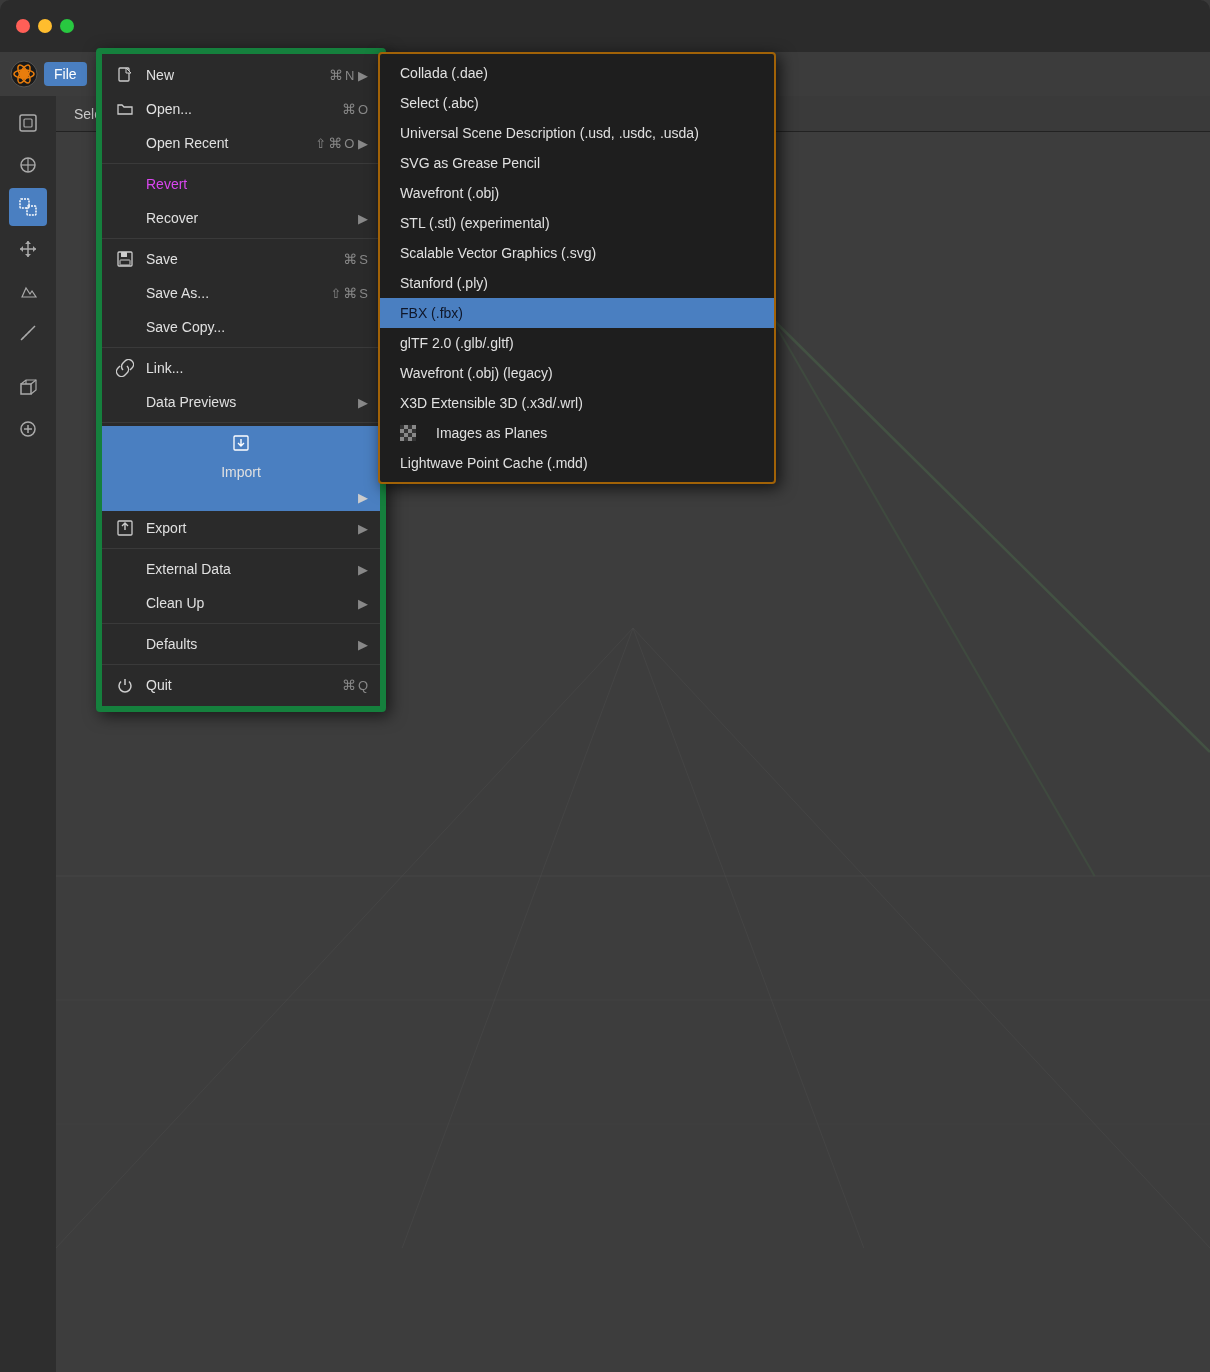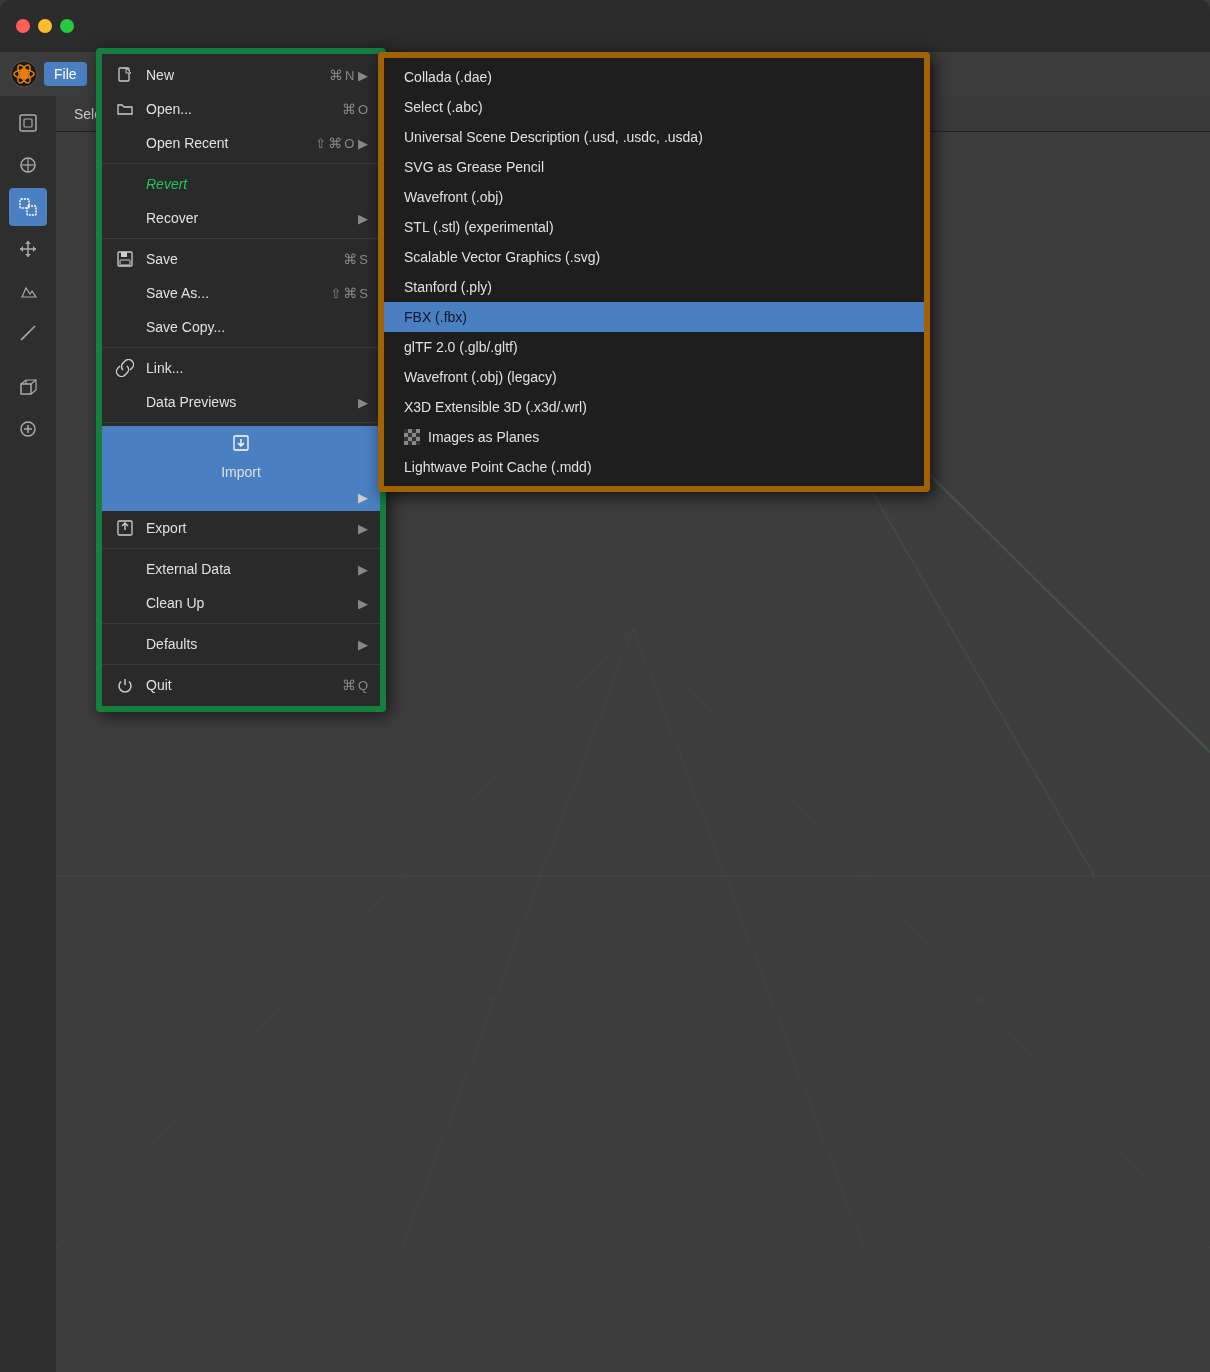--- a/index.html
+++ b/index.html
@@ -156,21 +156,21 @@
       display: flex;
       align-items: center;
       padding: 6px 12px;
       cursor: pointer;
       color: #e0e0e0;
       font-size: 14px;
       position: relative;
       gap: 10px;
     }
     .dropdown-item.highlighted { background: #4a7fc1; flex-direction: column; }
-    .dropdown-item.disabled { color: #22c55e; cursor: default; font-style: italic; }
+    .dropdown-item.disabled { color: #d946ef; cursor: default; }
     .dropdown-item .shortcut {
       margin-left: auto;
       color: #888;
       font-size: 13px;
       display: flex; align-items: center; gap: 2px;
     }
     .dropdown-separator {
       height: 1px;
       background: #3a3a3a;
       margin: 3px 0;
@@ -179,23 +179,23 @@
       width: 22px; height: 22px;
       display: flex; align-items: center; justify-content: center;
       flex-shrink: 0;
     }
 
     
     .import-submenu {
       position: absolute;
       top: 52px;
       left: 378px;
-      width: 552px;
+      width: 398px;
       background: #1e1e1e;
-      border: 6px solid #a16207;
+      border: 2px solid #a16207;
       border-radius: 4px;
       z-index: 101;
       box-shadow: 4px 4px 16px rgba(0,0,0,0.7);
       padding: 4px 0;
     }
     .submenu-item {
       padding: 7px 16px 7px 20px;
       cursor: pointer;
       color: #e0e0e0;
       font-size: 14px;
@@ -483,18 +483,18 @@
   <div class="submenu-item">Universal Scene Description (.usd, .usdc, .usda)</div>
   <div class="submenu-item">SVG as Grease Pencil</div>
   <div class="submenu-item">Wavefront (.obj)</div>
   <div class="submenu-item">STL (.stl) (experimental)</div>
   <div class="submenu-item">Scalable Vector Graphics (.svg)</div>
   <div class="submenu-item">Stanford (.ply)</div>
   <div class="submenu-item active">FBX (.fbx)</div>
   <div class="submenu-item">glTF 2.0 (.glb/.gltf)</div>
   <div class="submenu-item">Wavefront (.obj) (legacy)</div>
   <div class="submenu-item">X3D Extensible 3D (.x3d/.wrl)</div>
-  <div class="submenu-item" style="display:flex;align-items:center;gap:8px;">
+  <div class="submenu-item" style="display:flex;align-items:center;gap:20px;">
     <span style="width:16px;height:16px;background: repeating-conic-gradient(#888 0% 25%, #333 0% 50%) 0 0 / 8px 8px; display:inline-block;flex-shrink:0;"></span>
     <span>Images as Planes</span>
   </div>
   <div class="submenu-item">Lightwave Point Cache (.mdd)</div>
 </div>
 
 </body></html>

